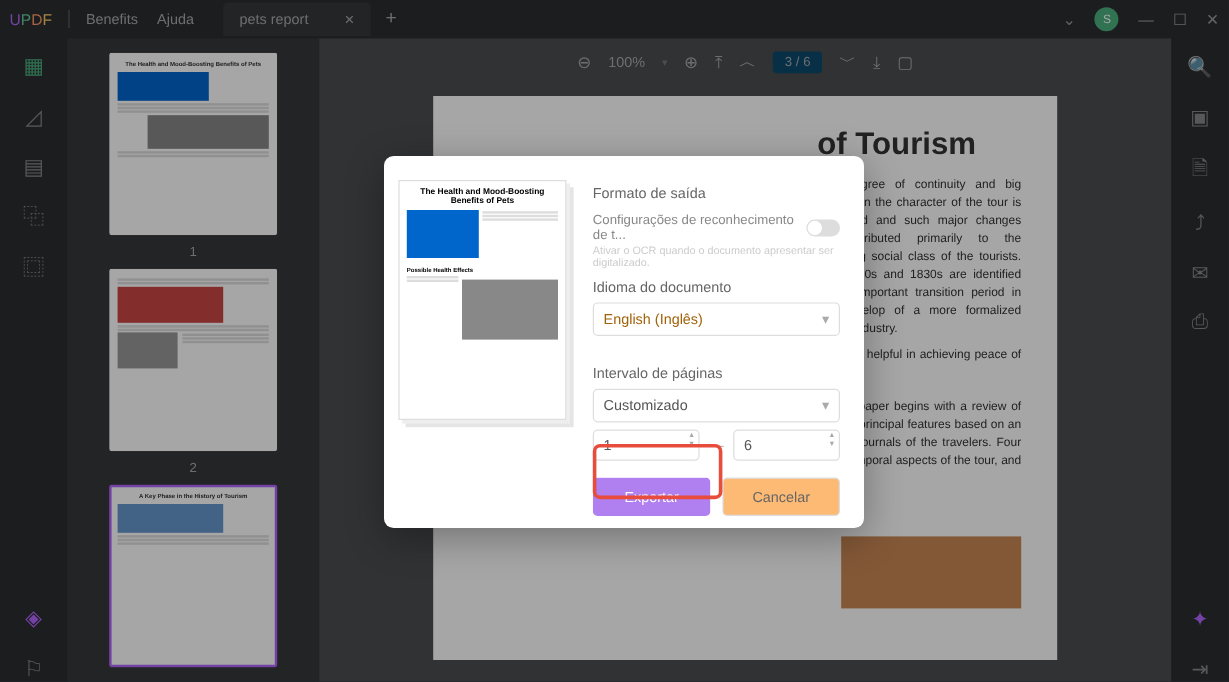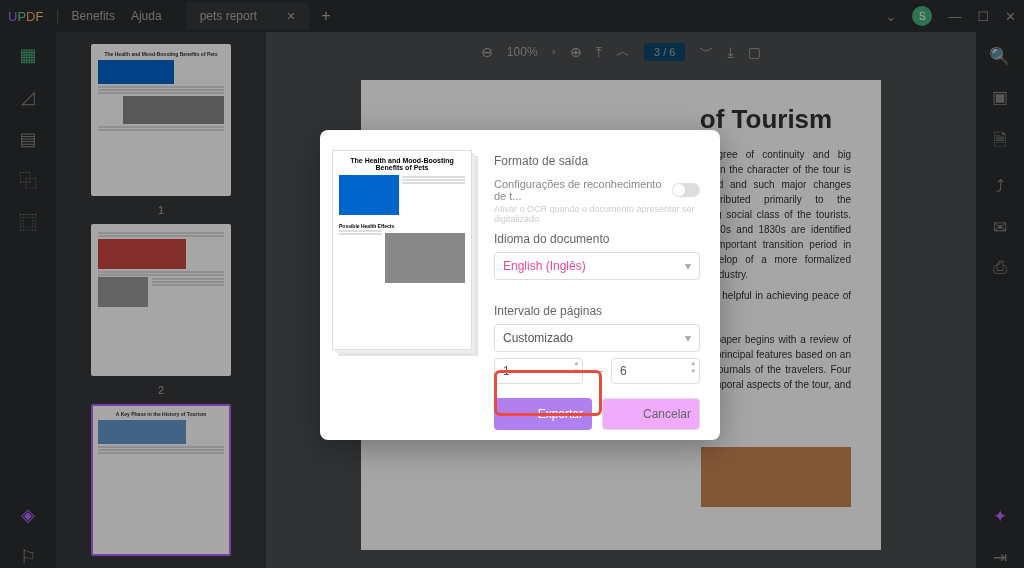--- a/index.html
+++ b/index.html
@@ -40,35 +40,35 @@
 .overlay{position:absolute;inset:0;background:rgba(0,0,0,0.35);z-index:10}
 .dialog{position:absolute;left:320px;top:130px;width:400px;height:310px;background:#fff;border-radius:8px;box-shadow:0 8px 32px rgba(0,0,0,0.3);display:flex;z-index:20}
 .dialog-left{width:170px;padding:20px 12px;position:relative}
 .dprev{width:140px;height:200px;background:#fff;border:1px solid #ddd;box-shadow:3px 3px 0 #eee,6px 6px 0 #e5e5e5;padding:6px;font-size:5px}
 .dprev .dt{font-size:7px;font-weight:bold;text-align:center;margin-bottom:4px}
 .dprev .dimg{width:60px;height:40px;background:#0066cc;margin-bottom:4px}
 .dprev .dimg2{width:80px;height:50px;background:#888;margin-top:4px}
 .dialog-right{flex:1;padding:18px 20px 14px 4px;font-size:12px;color:#555}
 .dlabel{font-size:12px;color:#666;margin-bottom:6px;margin-top:6px}
 .dselect{width:100%;border:1px solid #ddd;border-radius:4px;padding:6px 8px;font-size:12px;color:#555;background:#fff;text-align:left;position:relative}
-.dselect.dis{color:#ec4899}
+.dselect.dis{color:#a16207}
 .dselect::after{content:"▾";position:absolute;right:8px;color:#aaa}
 .toggle{display:flex;align-items:center;gap:8px;margin-top:10px}
 .toggle-label{font-size:11px;color:#888;flex:1}
 .toggle-sw{width:28px;height:14px;background:#ddd;border-radius:7px;position:relative}
 .toggle-sw::after{content:"";position:absolute;width:12px;height:12px;background:#fff;border-radius:50%;top:1px;left:1px}
 .toggle-hint{font-size:9px;color:#ccc;margin-top:2px}
 .range-row{display:flex;align-items:center;gap:8px;margin-top:6px}
 .spin{flex:1;border:1px solid #ddd;border-radius:4px;padding:5px 8px;font-size:12px;position:relative}
 .spin::after{content:"▴\A▾";white-space:pre;position:absolute;right:4px;top:0;font-size:7px;line-height:8px;color:#aaa}
 .dash{color:#aaa}
 .btns{display:flex;gap:10px;margin-top:14px}
-.btn{flex:1;padding:8px;border-radius:4px;font-size:12px;text-align:right;cursor:pointer;border:1px solid transparent}
+.btn{flex:1;padding:8px;border-radius:4px;font-size:12px;text-align:center;cursor:pointer;border:1px solid transparent}
 .btn-primary{background:#b07ff0;color:#fff}
-.btn-secondary{background:#f0abfc;border-color:#ddd;color:#666}
+.btn-secondary{background:#fdba74;border-color:#ddd;color:#666}
 .highlight{position:absolute;border:3px solid #e74c3c;border-radius:6px;pointer-events:none;z-index:30}
 .thumb-content{padding:5px;font-size:4px;color:#333}
 .thumb .tt{font-size:5px;font-weight:bold;text-align:center;margin-bottom:3px}
 .thumb .ti{height:24px;background:#0066cc;margin-bottom:2px;width:60%}
 .thumb .ti2{height:28px;background:#888;margin:2px 0;width:80%;margin-left:auto}
 .thumb .ti3{height:30px;background:#c94545;margin:2px 0;width:70%}
 .thumb .ti4{height:24px;background:#6699cc;margin:2px 0;width:70%}
 .thumb .tx{height:2px;background:#ddd;margin:1px 0}
 </style>
 </head>
@@ -160,21 +160,21 @@
       <span class="tb">︿</span>
       <span class="page-ind">3 / 6</span>
       <span class="tb">﹀</span>
       <span class="tb">⤓</span>
       <span class="tb">▢</span>
     </div>
     <div class="page">
       <div class="two-col">
         <div style="flex:1"></div>
         <div class="col-r">
-          <h1 style="text-align:center">of Tourism</h1>
+          <h1 style="text-align:left">of Tourism</h1>
           <p>The degree of continuity and big change in the character of the tour is assessed and such major changes are attributed primarily to the changing social class of the tourists. The 1820s and 1830s are identified as an important transition period in the develop of a more formalized tourist industry.</p>
           <p>It is also helpful in achieving peace of mind.</p>
         </div>
       </div>
       <p style="margin-top:8px">as rarely been examined from the perspective of tourism studies. This paper begins with a review of previous work and concepts about the tour and then outlines some of its principal features based on an analysis of the primary sources of information: the diaries, letters, and journals of the travelers. Four aspects of the Grand Tour are then examined: the tourists, spatial and temporal aspects of the tour, and the gradual development of a tourist industry.</p>
       <h2>Why to Take a Plant Tour</h2>
       <div style="display:flex;gap:14px;margin-top:6px">
           <div style="flex:1"></div>
           <div style="width:150px;height:60px;background:#c98855"></div>
         </div>

